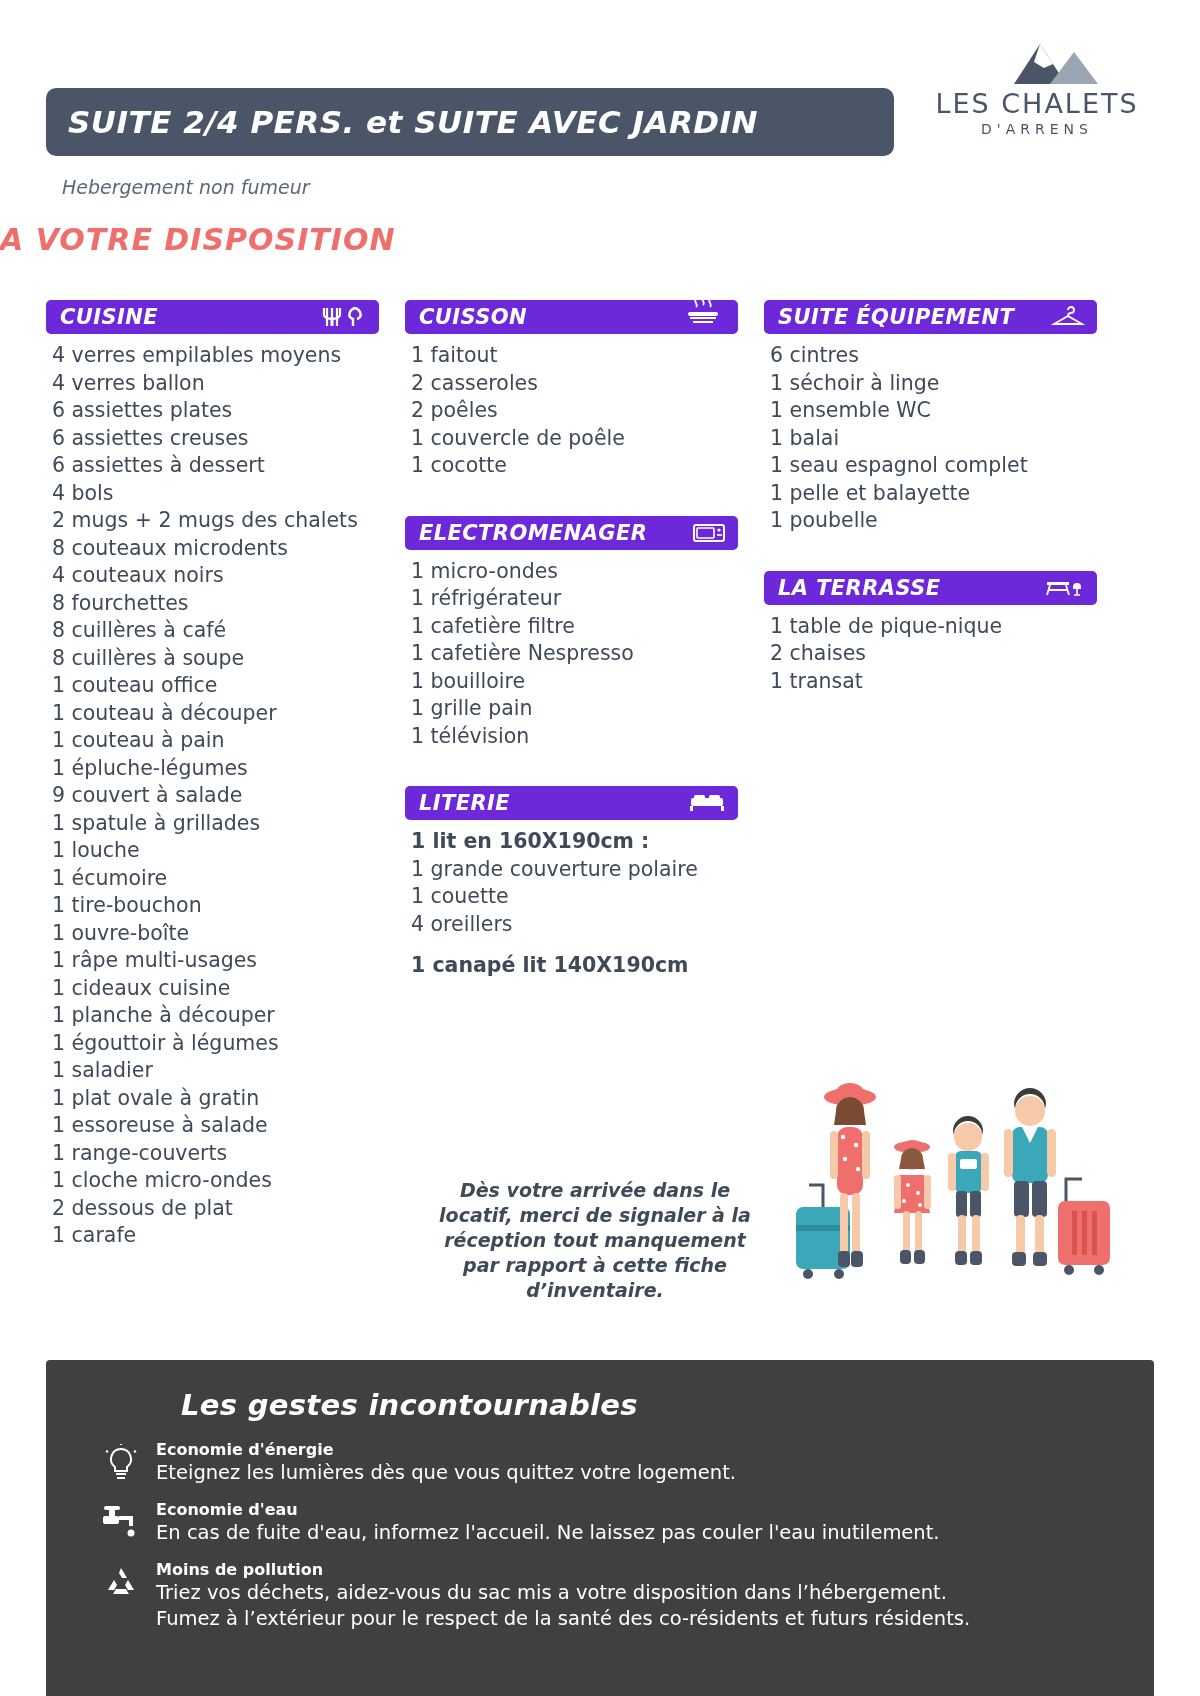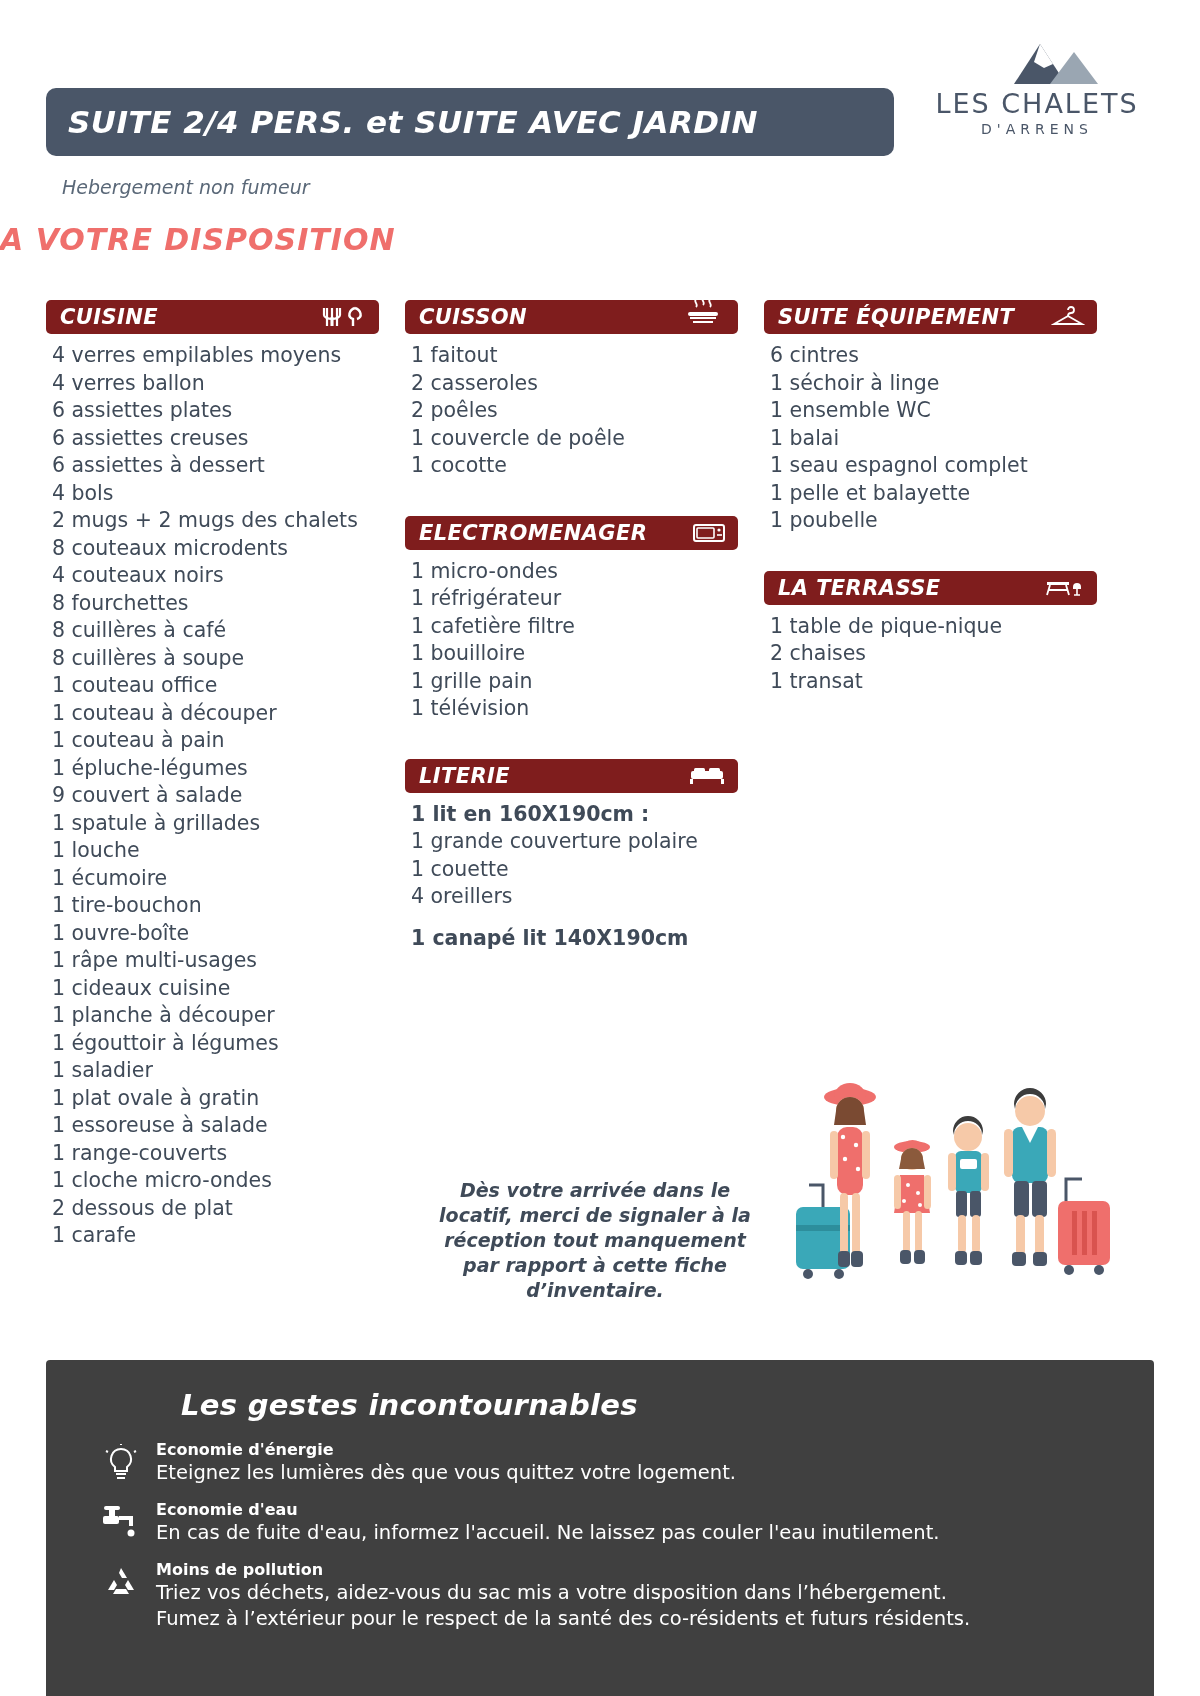--- a/index.html
+++ b/index.html
@@ -88,21 +88,21 @@
     padding: 0 46px;
     display: flex;
     gap: 26px;
   }
   .col { width: 333px; }
   .col-2, .col-3 { }
 
   .section { margin-bottom: 26px; }
 
   .sec-head {
-    background: #7f1d1d;
+    background: #6d28d9;
     border-radius: 5px;
     height: 34px;
     display: flex;
     align-items: center;
     justify-content: space-between;
     padding: 0 12px 0 14px;
     position: relative;
   }
   .sec-head .sec-title {
     color: #ffffff;
@@ -304,20 +304,21 @@
             <rect x="5" y="6" width="17" height="10" rx="1" stroke="#fff" stroke-width="1.6" fill="none"></rect>
             <circle cx="27" cy="8" r="1.6" fill="#fff"></circle>
             <path d="M25 13 h5" stroke="#fff" stroke-width="1.6"></path>
           </svg>
         </div>
       </div>
       <ul class="sec-list">
         <li>1 micro-ondes</li>
         <li>1 réfrigérateur</li>
         <li>1 cafetière filtre</li>
+        <li>1 cafetière Nespresso</li>
         <li>1 bouilloire</li>
         <li>1 grille pain</li>
         <li>1 télévision</li>
       </ul>
     </div>
 
     <div class="section" style="margin-top:36px">
       <div class="sec-head">
         <div class="sec-title">LITERIE</div>
         <div class="sec-icon">

